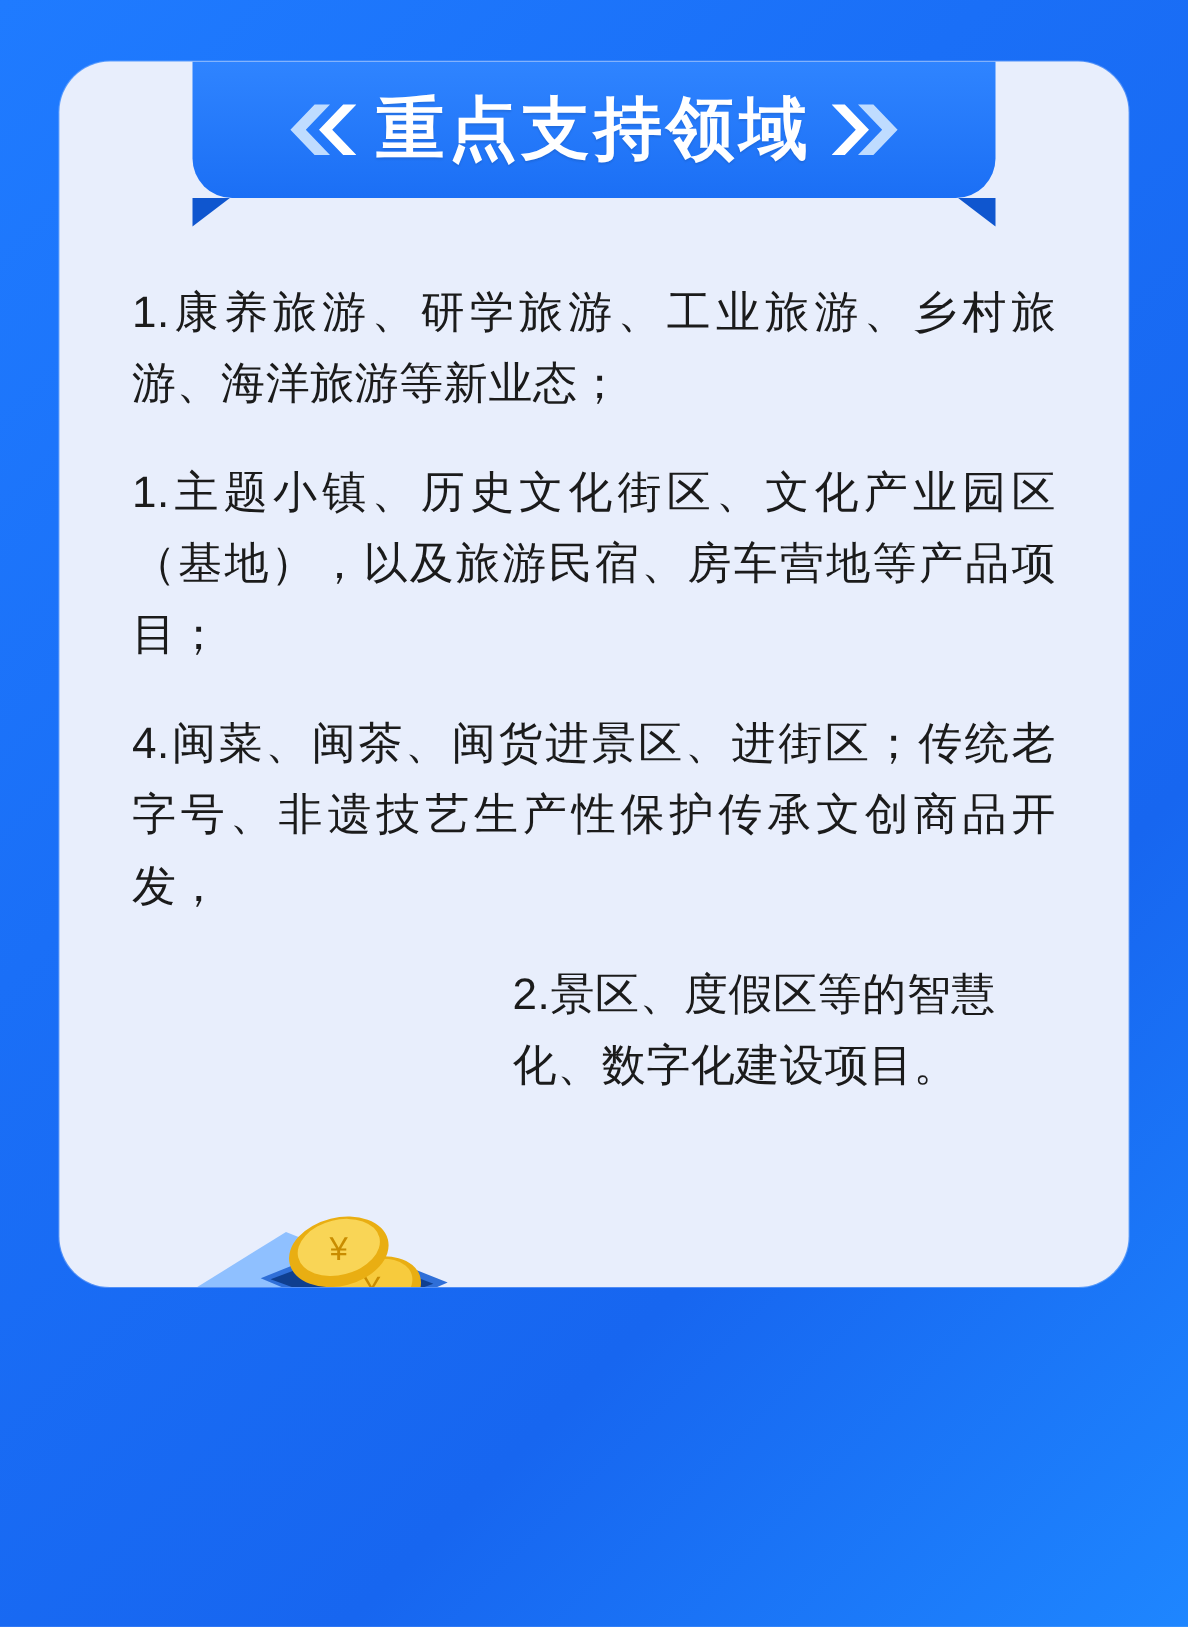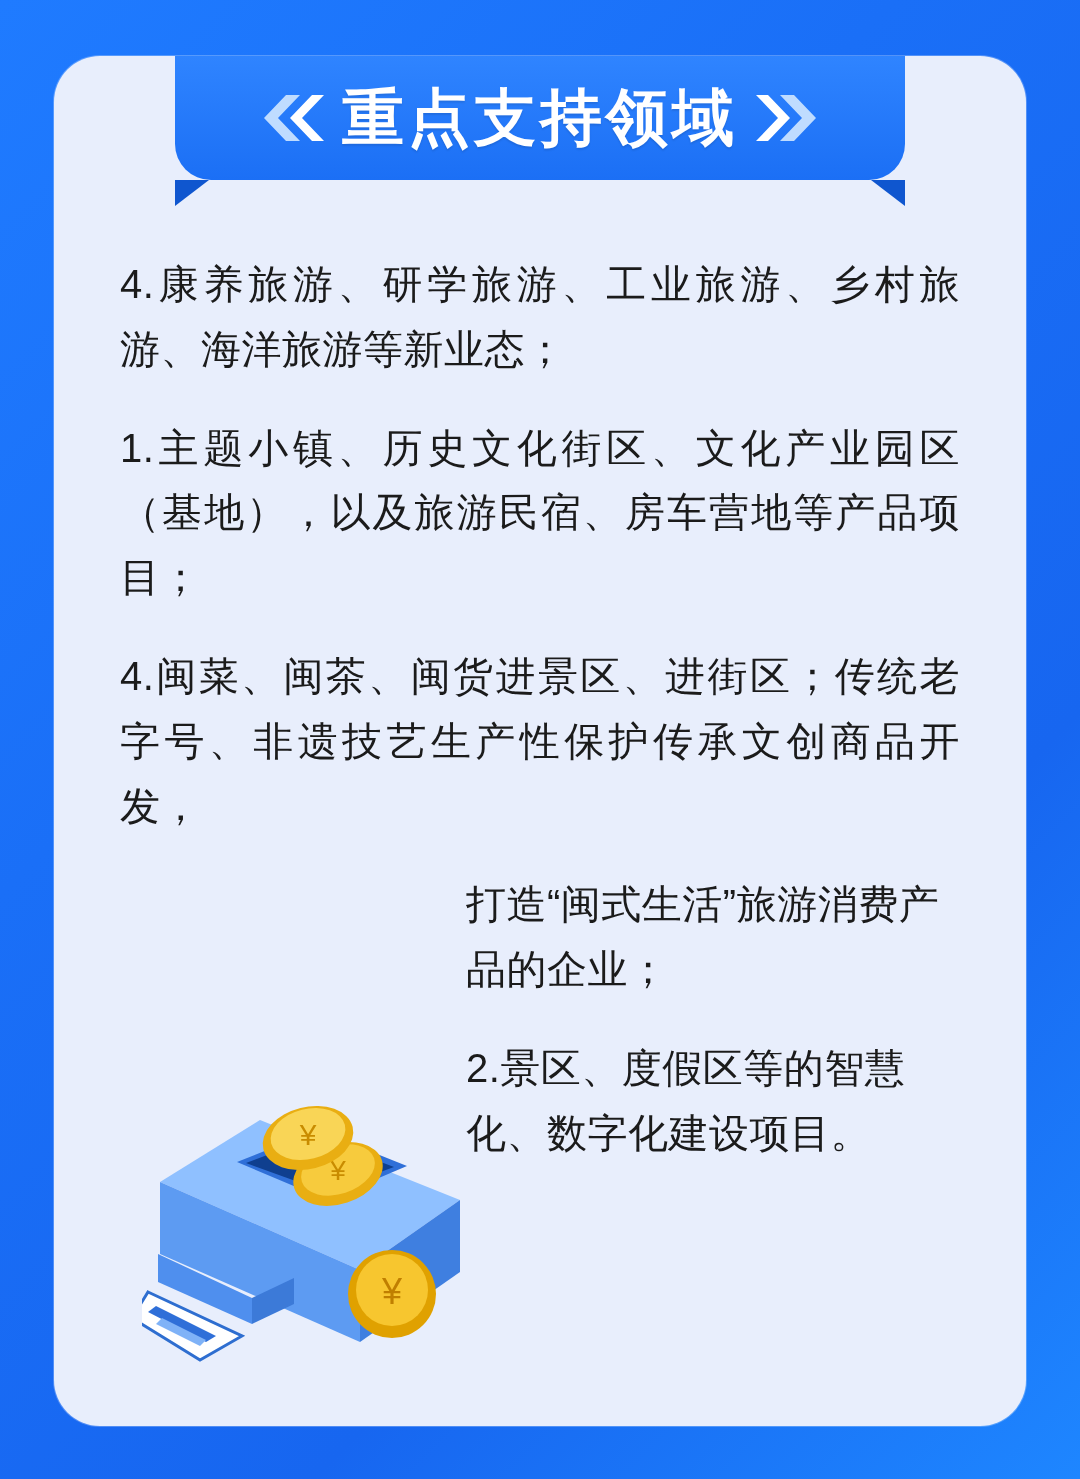--- a/index.html
+++ b/index.html
@@ -14,21 +14,21 @@
     overflow: hidden;
     position: relative;
   }
 
   
   .card {
     position: absolute;
     left: 54px;
     top: 56px;
     width: 972px;
-    height: 1370px;
+    height: 1114px;
     background: #e8eefc;
     border-radius: 46px;
     box-shadow: 0 0 0 1px rgba(255,255,255,0.25);
     overflow: hidden;
   }
 
   
   .banner-wrap {
     position: absolute;
     left: 0;
@@ -140,24 +140,23 @@
       <span class="chev">
         <svg width="68" height="54" viewBox="0 0 68 54" aria-hidden="true">
           <path d="M38 4 L60 27 L38 50 L24 50 L46 27 L24 4 Z" fill="#bfdcff"></path>
           <path d="M12 4 L34 27 L12 50 L0 50 L22 27 L0 4 Z" fill="#ffffff"></path>
         </svg>
       </span>
     </div>
   </div>
 
   <div class="content">
-    <p class="para">4.康养旅游、研学旅游、工业旅游、乡村旅游、海洋旅游等新业态；</p>
+    <p class="para">1.康养旅游、研学旅游、工业旅游、乡村旅游、海洋旅游等新业态；</p>
     <p class="para">1.主题小镇、历史文化街区、文化产业园区（基地），以及旅游民宿、房车营地等产品项目；</p>
     <p class="para">4.闽菜、闽茶、闽货进景区、进街区；传统老字号、非遗技艺生产性保护传承文创商品开发，</p>
-    <p class="para wrap-right">打造“闽式生活”旅游消费产品的企业；</p>
     <p class="para wrap-right last">2.景区、度假区等的智慧化、数字化建设项目。</p>
   </div>
 
   <div class="illustration">
     <svg width="340" height="330" viewBox="0 0 340 330" aria-hidden="true">
 
       <polygon points="18,140 118,78 318,158 218,228" fill="#8fc0ff"></polygon>
 
       <polygon points="18,140 218,228 218,300 18,212" fill="#5d9bf2"></polygon>
 

